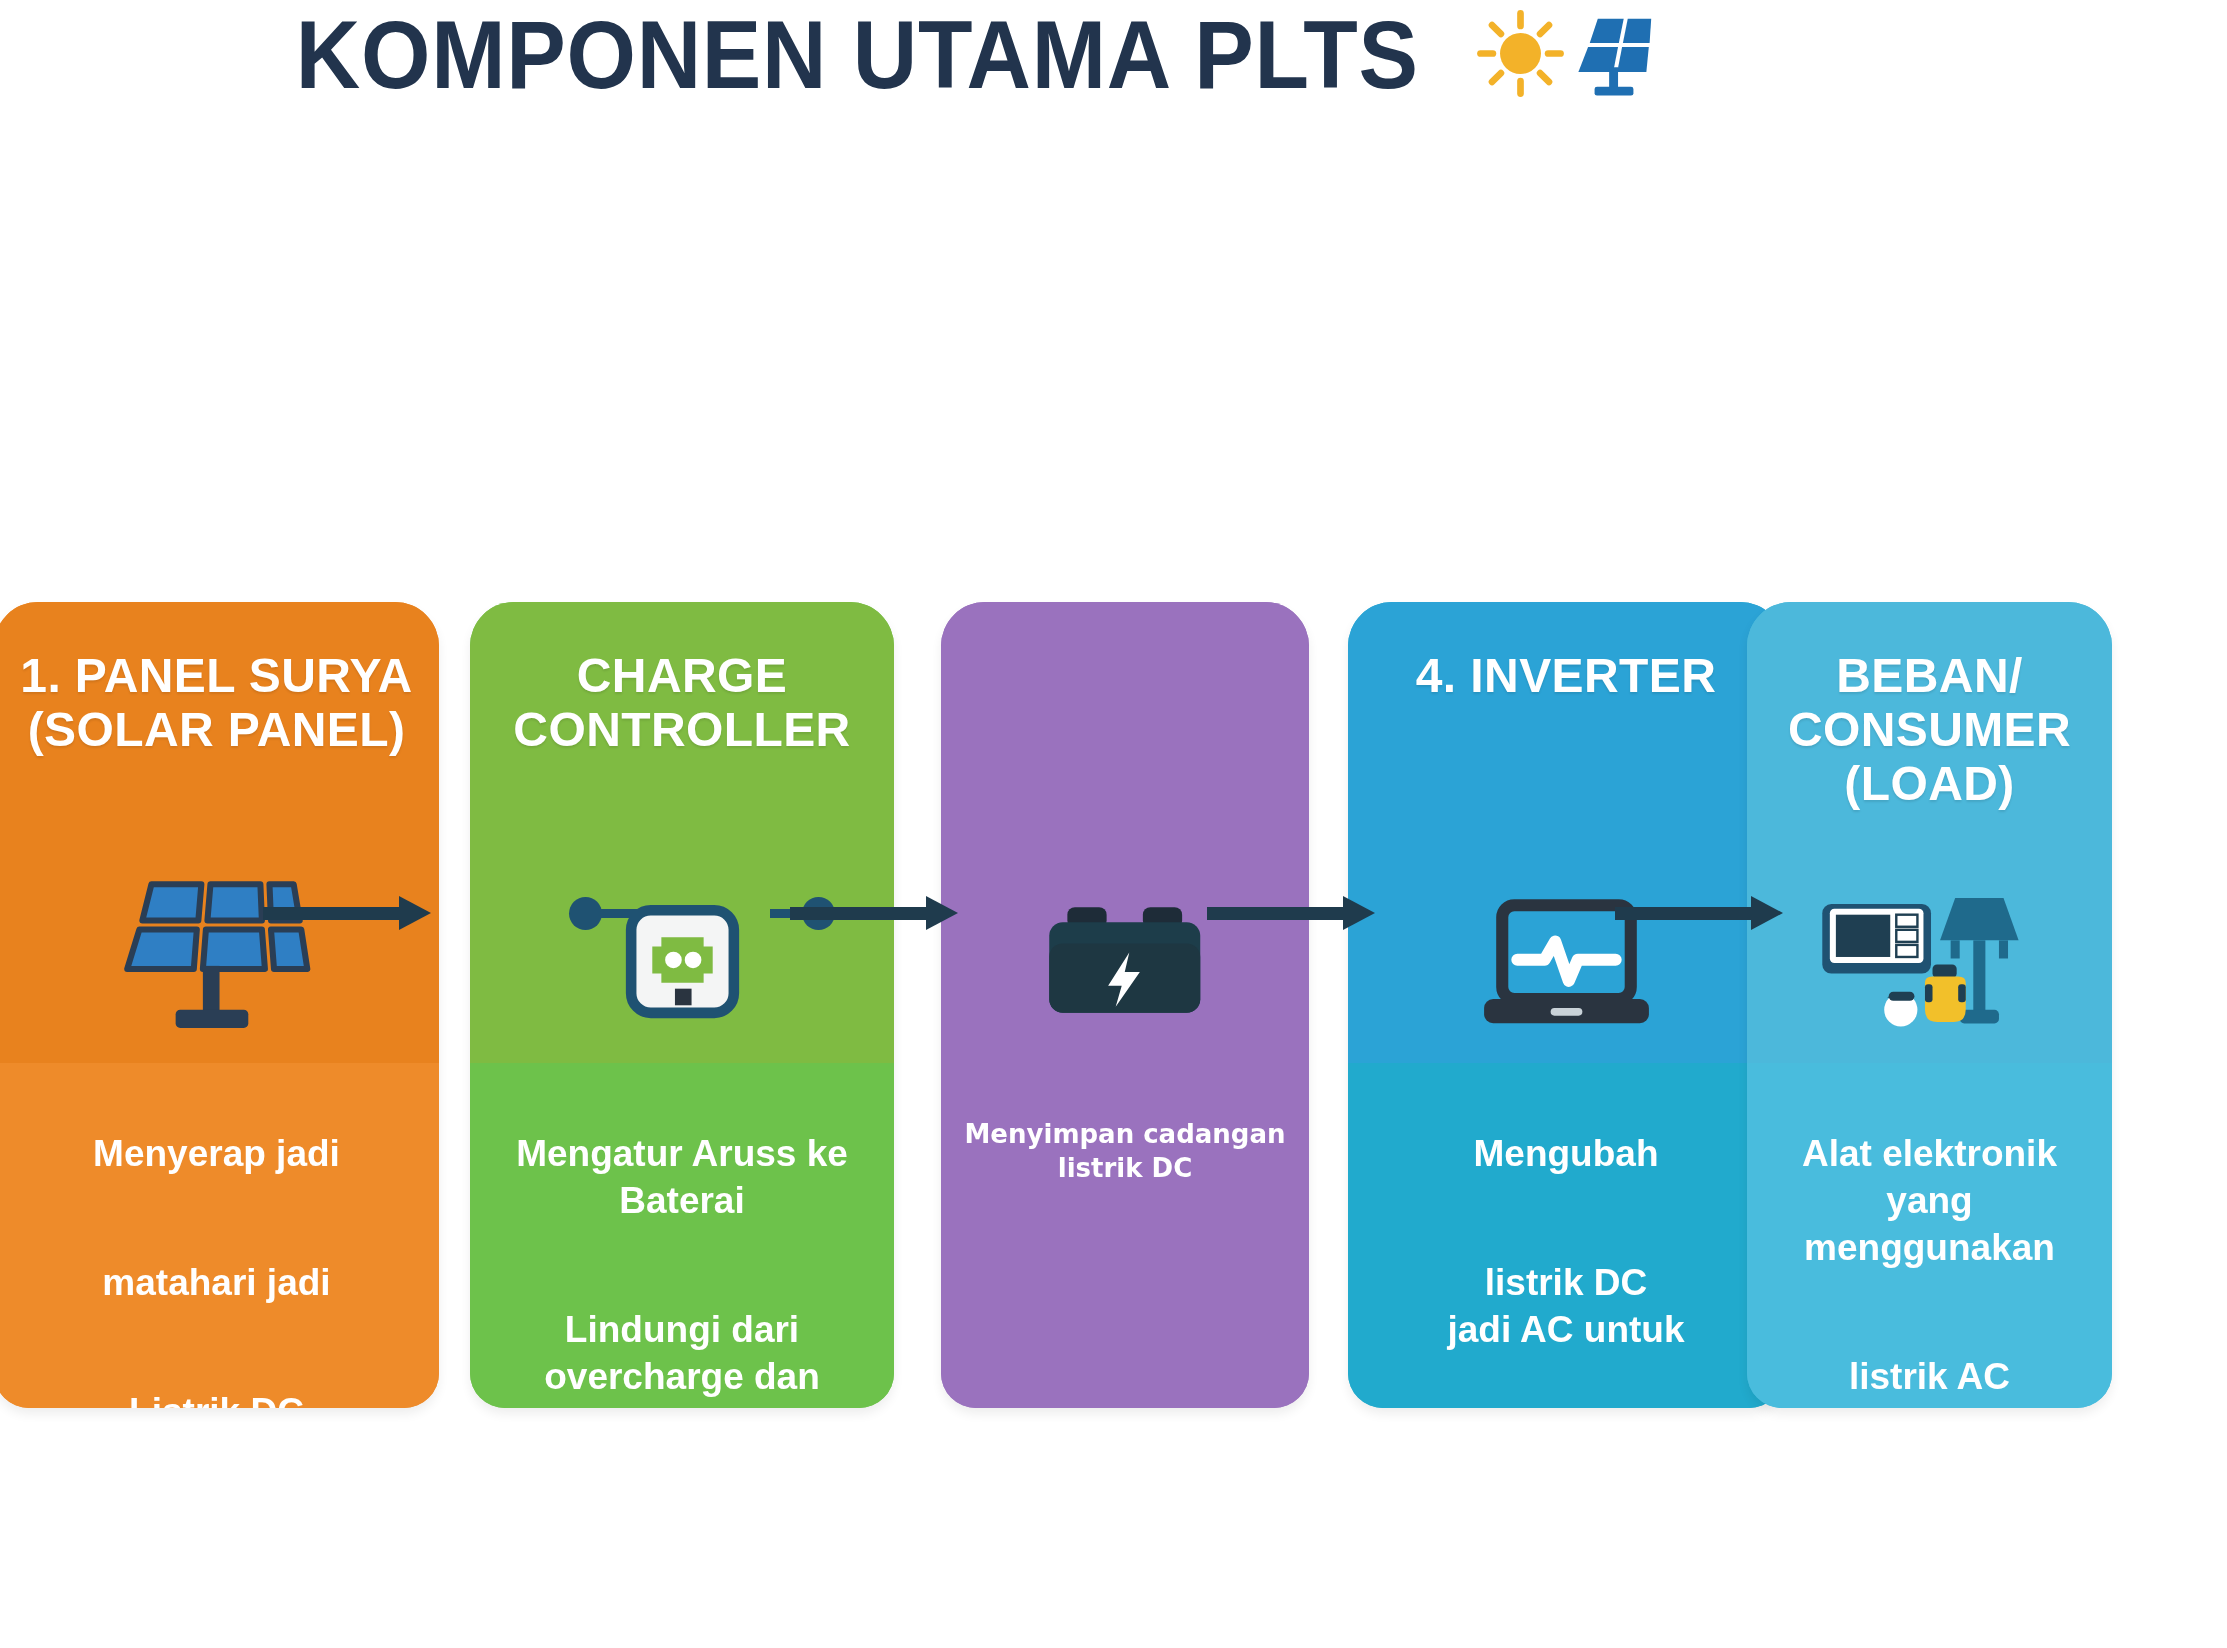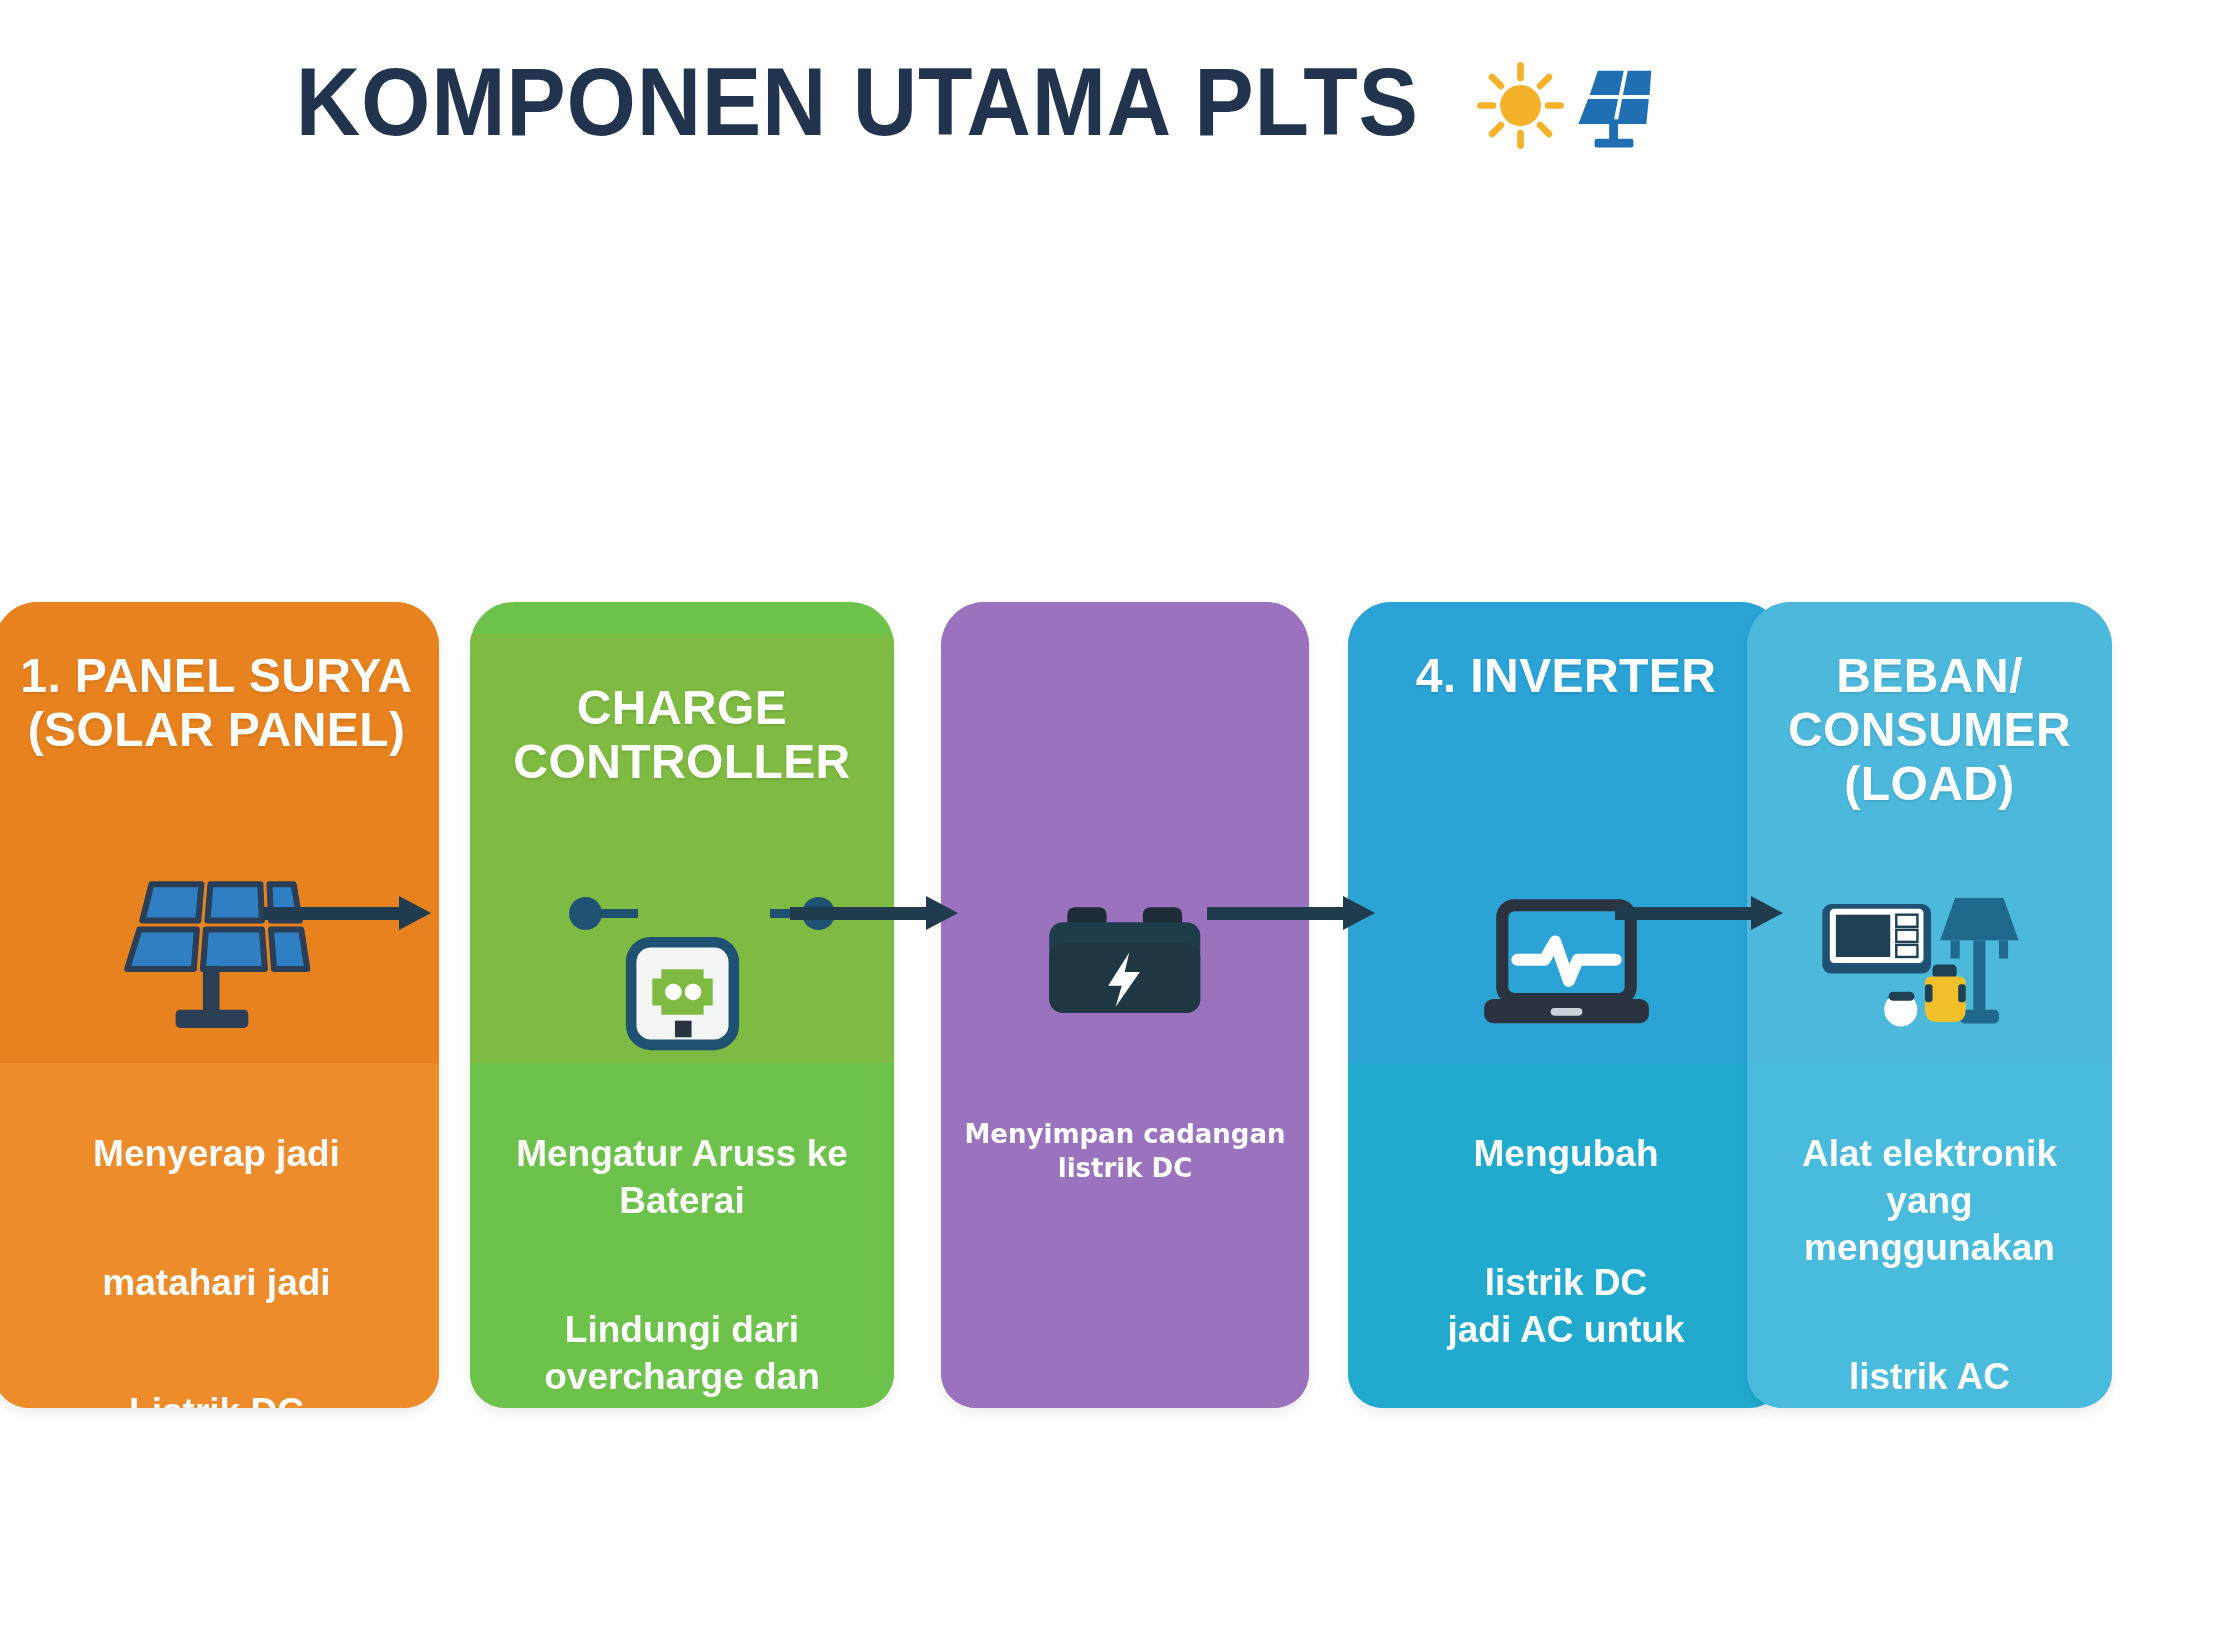--- a/index.html
+++ b/index.html
@@ -16,21 +16,21 @@
   }
 
   
   #title-bar {
     position: absolute;
     top: 6px;
     left: 0;
     width: 1902px;
     height: 144px;
     display: flex;
-    align-items: flex-end;
+    align-items: flex-start;
     justify-content: center;
     gap: 13px;
   }
   #page-title {
     font-size: 97px;
     font-weight: 700;
     letter-spacing: 0.8px;
     color: #22344D;
     line-height: 1;
     transform: scaleX(0.92);
@@ -240,21 +240,21 @@
     <div class="card-bottom" style="background:#EE8B2A;">
       <div class="card-body">
         <p>Menyerap jadi</p>
         <p>matahari jadi</p>
         <p>Listrik DC</p>
       </div>
     </div>
   </div>
 
   <div class="card" id="card-2" style="background:#6DC24B;">
-    <div class="card-top" style="background:#7FBB42;margin-top:32px;">
+    <div class="card-top" style="background:#7FBB42;">
       <div class="card-title">CHARGE
 CONTROLLER</div>
       <div class="card-icon">
         <svg width="151" height="151" viewBox="0 0 100 100">
           <rect x="16" y="16" width="68" height="68" rx="13" fill="#F4F5F5" stroke="#1F5272" stroke-width="7"></rect>
           <path d="M30,40 h6 v-6 h28 v6 h6 v18 h-6 v6 h-28 v-6 h-6 z" fill="#7FBB42"></path>
           <circle cx="44" cy="49" r="5.5" fill="#FFFFFF"></circle>
           <circle cx="57" cy="49" r="5.5" fill="#FFFFFF"></circle>
           <rect x="45" y="68" width="11" height="11" fill="#2A3440"></rect>
         </svg>

